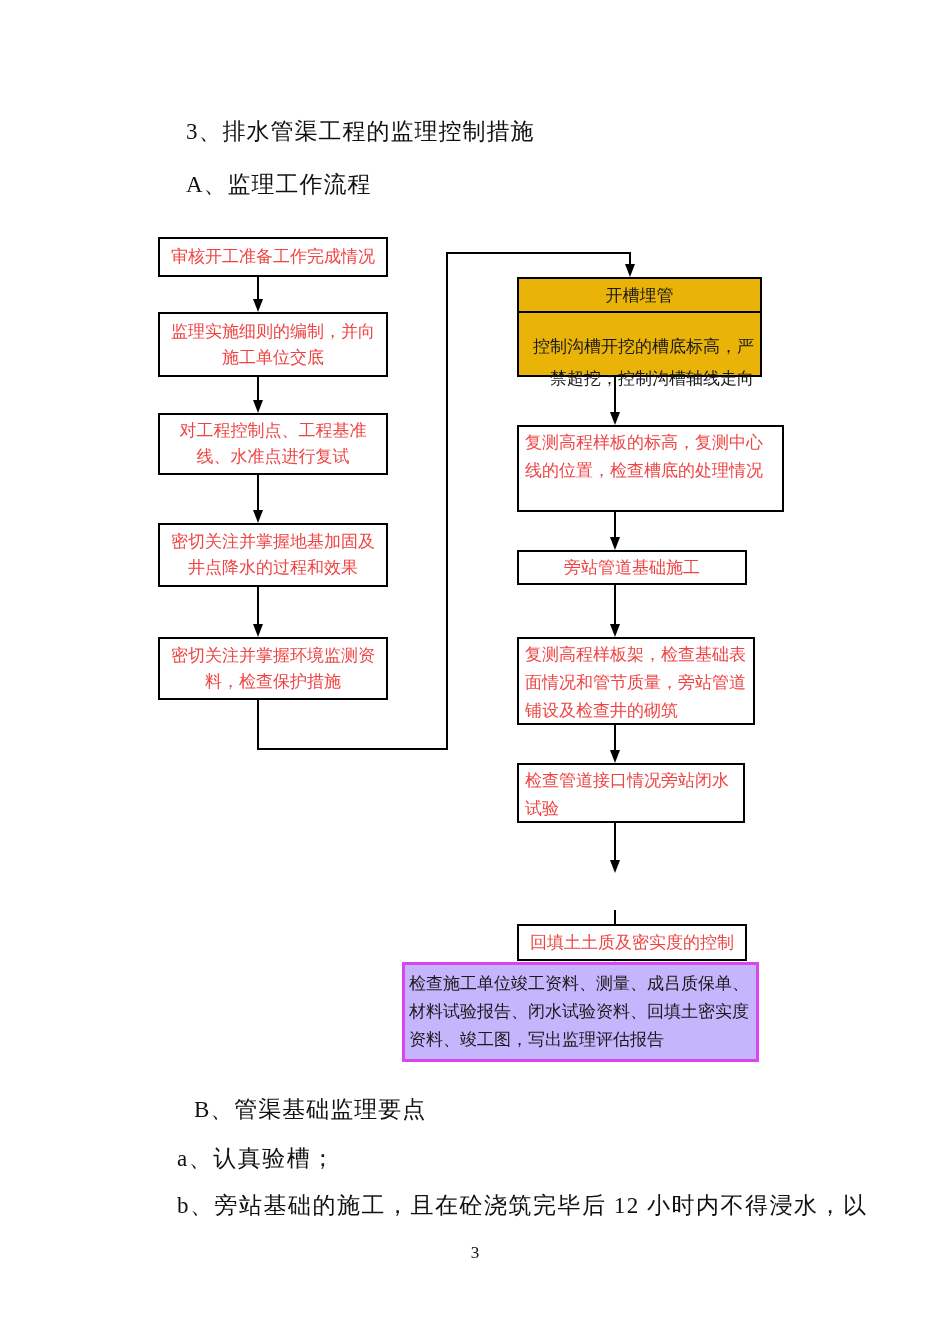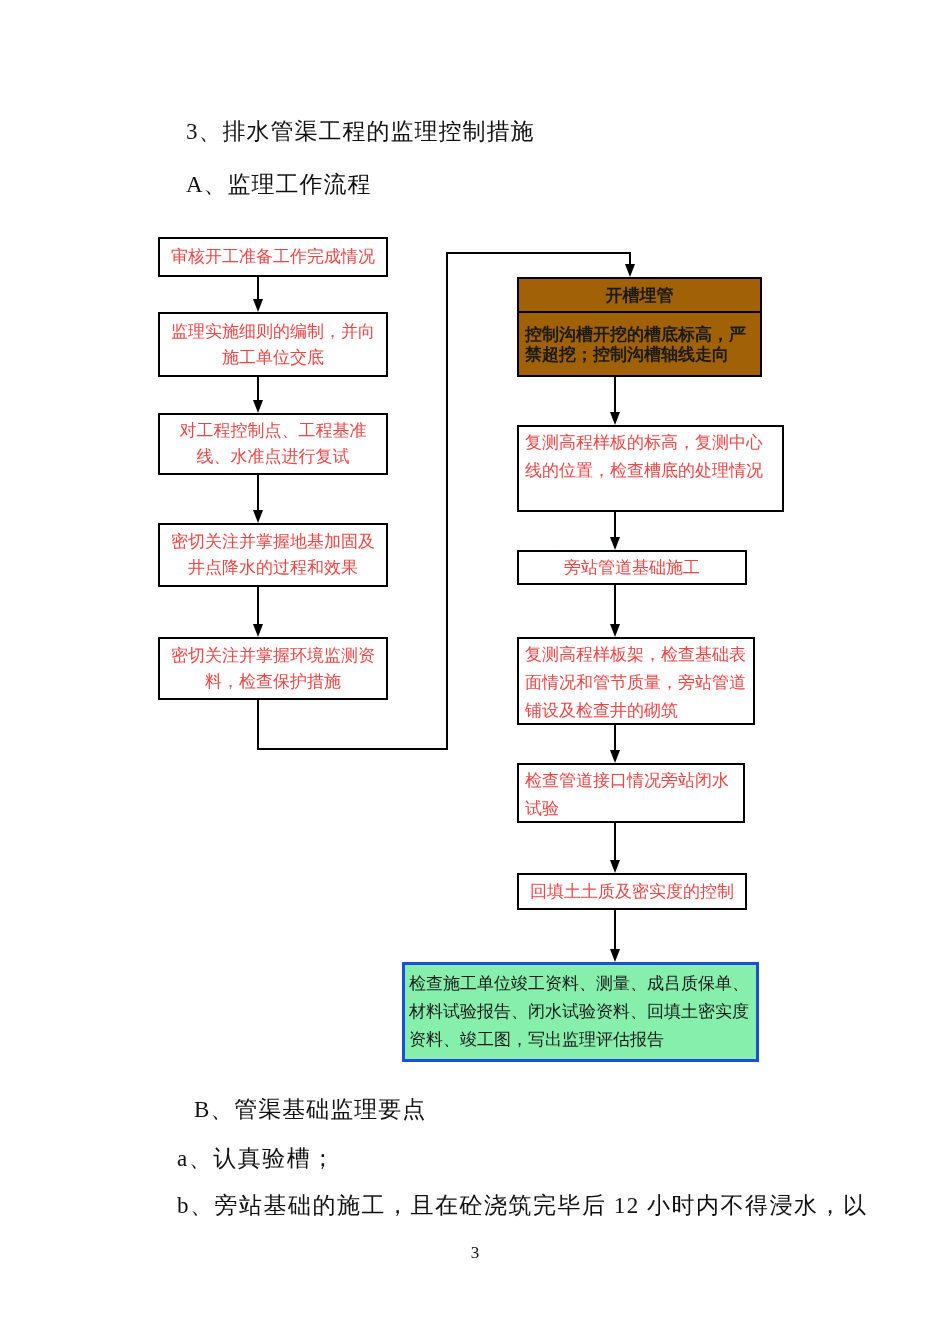--- a/index.html
+++ b/index.html
@@ -36,33 +36,33 @@
     display:flex; align-items:center; justify-content:center;
     text-align:center;
     line-height:26px;
     padding:1px 5px;
   }
   .fbox.para {
     line-height:28px;
     padding:2px 6px;
     text-align:left;
   }
-  .compound { position:absolute; border:2px solid #000; background:#a16207; font-size:17px; color:#1a1a1a;font-weight:bold; }
+  .compound { position:absolute; border:2px solid #000; background:#eab308; font-size:17px; color:#1a1a1a; }
   .compound .head {
     height:34px; border-bottom:2px solid #000;
     display:flex; align-items:center; justify-content:center;
     text-align:center;
   }
   .compound .body {
-    line-height:20px; padding:12px 6px; text-align:left;
+    line-height:32px; padding:18px 6px; text-align:right;
   }
   .finalbox {
     position:absolute;
-    border:3px solid #1d4ed8;
-    background:#86efac;
+    border:3px solid #d946ef;
+    background:#c4b5fd;
     font-size:17px; color:#1a1a1a;
     line-height:28px; padding:5px 4px;
     text-align:left;
   }
   .pagenum {
     position:absolute;
     left:0; right:0; top:1243;
     top:1243px;
     text-align:center;
     font-size:17px;
@@ -128,21 +128,21 @@
   </div>
 
   <div class="fbox para" style="left:517px; top:425px; width:267px; height:87px;">复测高程样板的标高，复测中心线的位置，检查槽底的处理情况</div>
 
   <div class="fbox center" style="left:517px; top:550px; width:230px; height:35px;">旁站管道基础施工</div>
 
   <div class="fbox para" style="left:517px; top:637px; width:238px; height:88px;">复测高程样板架，检查基础表面情况和管节质量，旁站管道铺设及检查井的砌筑</div>
 
   <div class="fbox para" style="left:517px; top:763px; width:228px; height:60px;">检查管道接口情况旁站闭水试验</div>
 
-  <div class="fbox center" style="left:517px; top:873px; width:230px; height:37px;">回填土土质及密实度的控制</div>
+  <div class="fbox center" style="left:517px; top:924px; width:230px; height:37px;">回填土土质及密实度的控制</div>
 
   <div class="finalbox" style="left:402px; top:962px; width:357px; height:100px;">检查施工单位竣工资料、测量、成吕质保单、材料试验报告、闭水试验资料、回填土密实度资料、竣工图，写出监理评估报告</div>
 
   <div class="heading" style="left:194px; top:1094px;">B、管渠基础监理要点</div>
   <div class="bodyline" style="left:177px; top:1143px;">a、认真验槽；</div>
   <div class="bodyline" style="left:177px; top:1190px;">b、旁站基础的施工，且在砼浇筑完毕后 12 小时内不得浸水，以</div>
 
   <div class="pagenum">3</div>
 
 </div>

